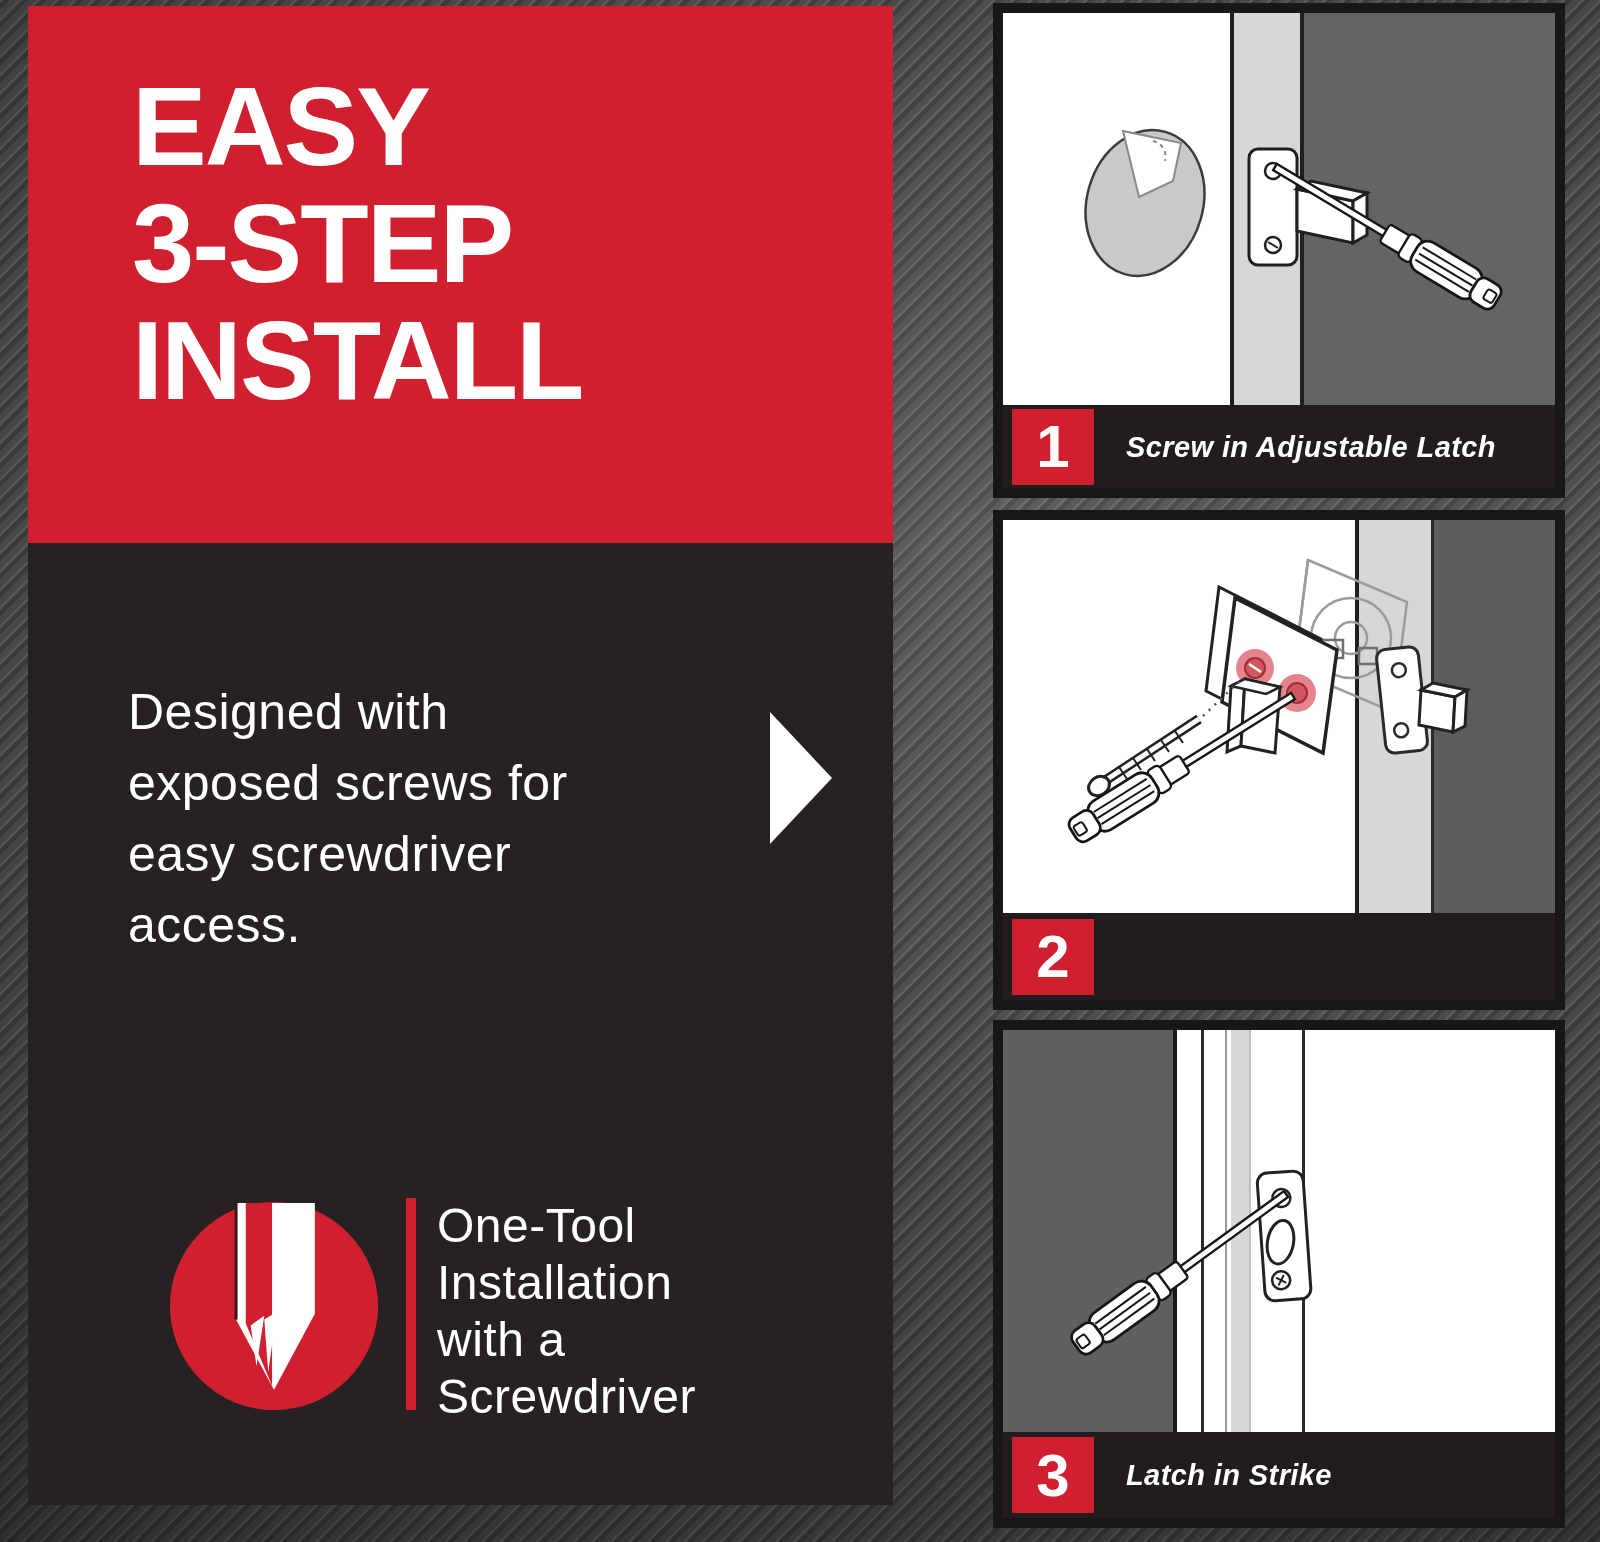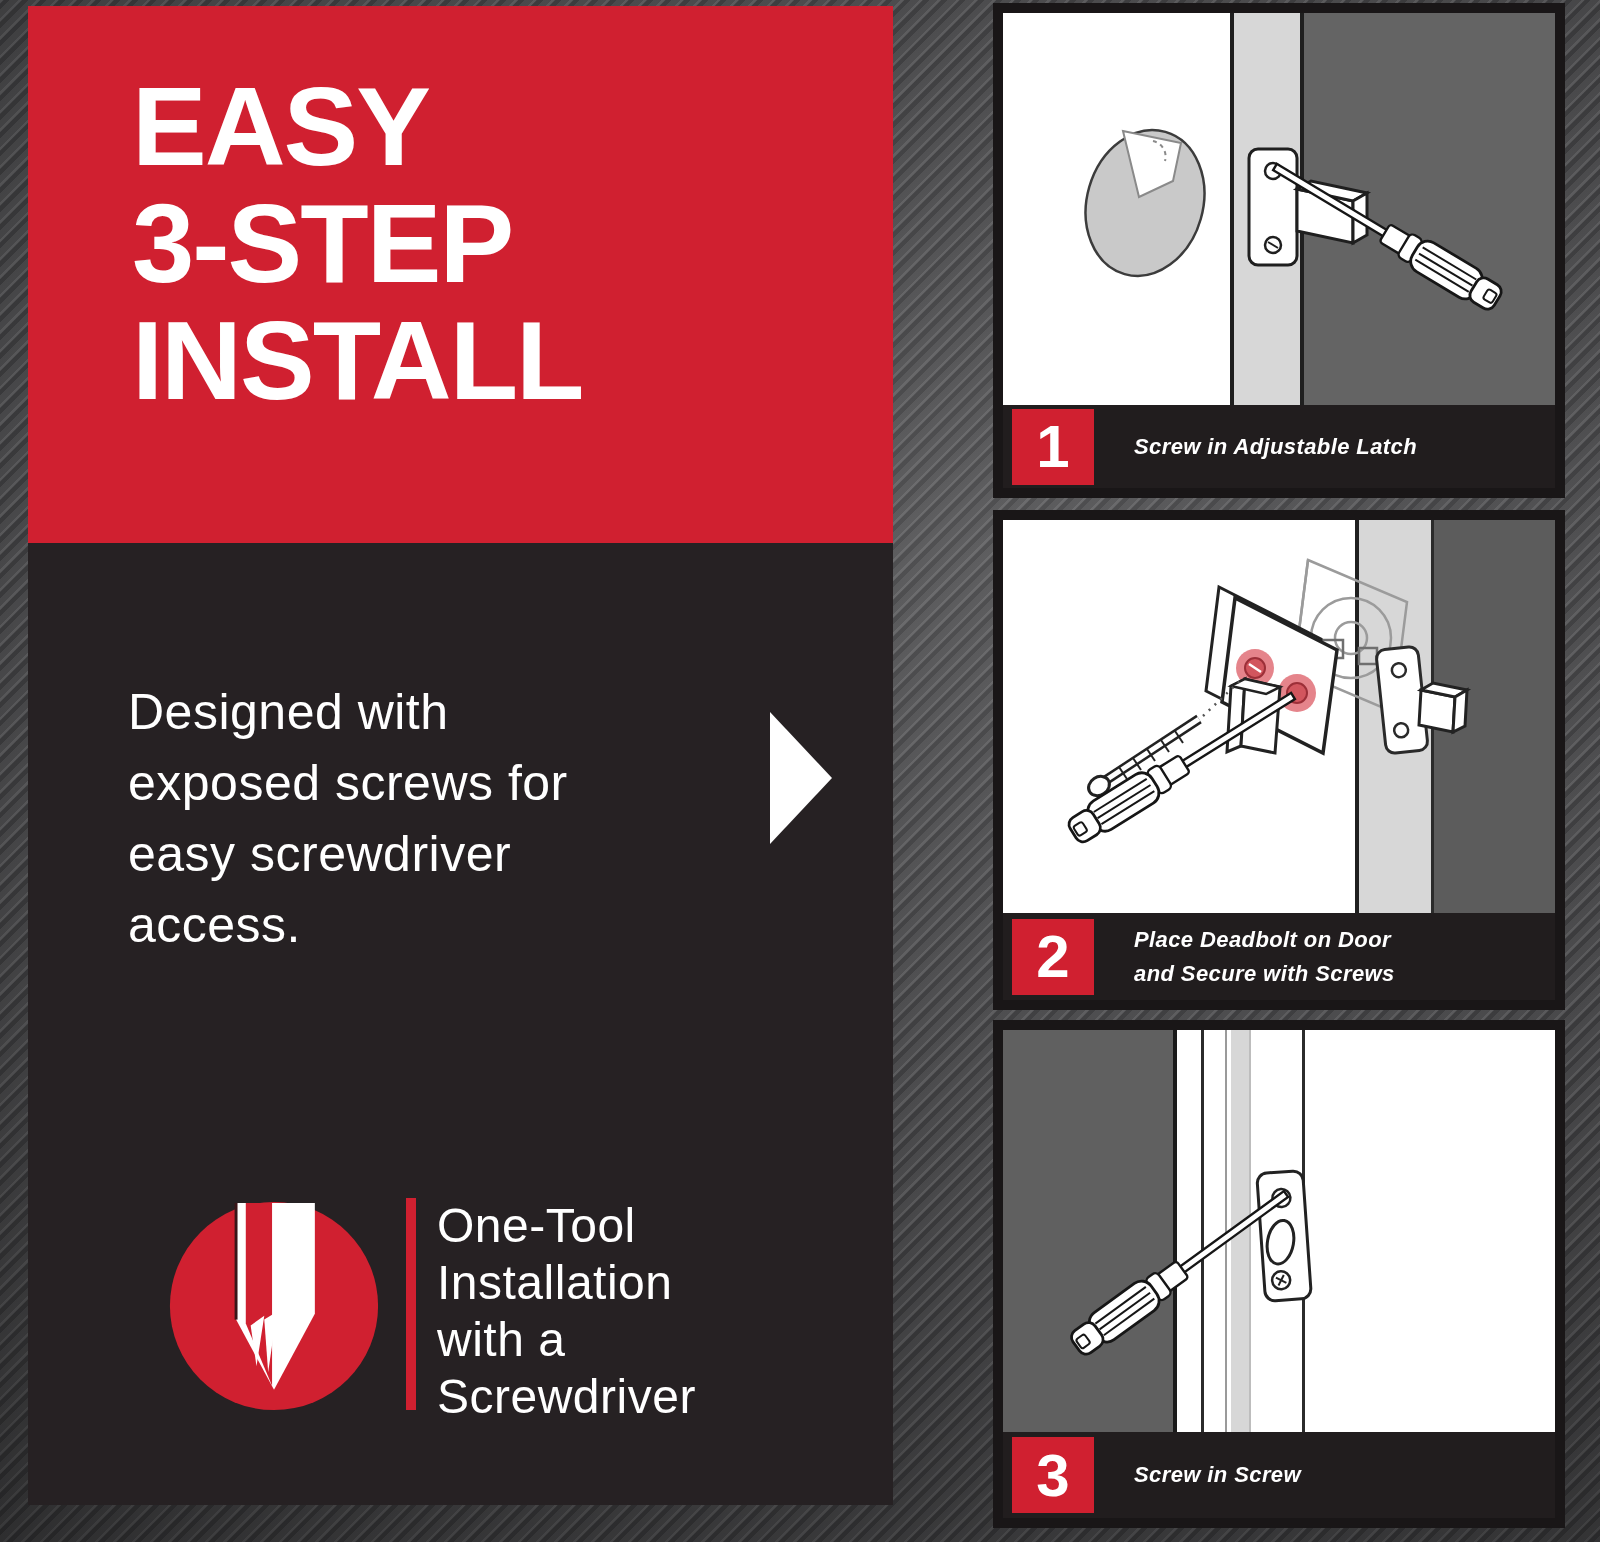--- a/index.html
+++ b/index.html
@@ -75,23 +75,23 @@
     flex:1 1 auto;display:flex;align-items:center;
     background:var(--caption-black);
   }
   .num-box{
     width:82px;height:76px;margin-left:9px;flex:0 0 auto;
     background:var(--accent-red);
     display:flex;align-items:center;justify-content:center;
     color:var(--text-white);font-size:60px;font-weight:bold;
   }
   .caption-text{
-    margin-left:40px;
-    color:var(--text-white);
-    font-size:22px;font-weight:bold;font-style:italic;
+    margin-left:32px;
+    color:var(--text-white);
+    font-size:29px;font-weight:bold;font-style:italic;
     line-height:34px;letter-spacing:0.4px;
     white-space:pre-line;
   }
   .bit-circle-fill{fill:var(--accent-red);}
   svg{display:block;}
 </style>
 </head>
 <body>
 
 <svg width="0" height="0" style="position:absolute" aria-hidden="true">
@@ -236,22 +236,20 @@
         <line x1="172" y1="211" x2="180" y2="223" stroke="#222222" stroke-width="2"></line>
         <ellipse cx="96" cy="266" rx="11" ry="9" fill="#ffffff" stroke="#222222" stroke-width="3" transform="rotate(-33 96 266)"></ellipse>
         <line x1="200" y1="196" x2="240" y2="158" stroke="#555555" stroke-width="2.5" stroke-dasharray="2 6"></line>
       </g>
       <use href="#sdriver" transform="translate(290,176) rotate(-32) scale(0.8)"></use>
     </svg>
     <div class="caption-bar">
       <div class="num-box">
           <span>2</span>
         </div>
-      <div class="caption-text">Place Deadbolt on Door
-and Secure with Screws</div>
     </div>
   </article>
 
   <article class="step-panel p3">
     <svg class="illus" viewBox="0 0 552 402" width="552" height="402">
       <rect x="0" y="0" width="552" height="402" fill="#ffffff"></rect>
       <rect x="0" y="0" width="170" height="402" fill="#606060"></rect>
       <rect x="170" y="0" width="4" height="402" fill="#191919"></rect>
       <rect x="198" y="0" width="3" height="402" fill="#2b2b2b"></rect>
       <rect x="222" y="0" width="2" height="402" fill="#9a9a9a"></rect>
@@ -266,17 +264,17 @@
         <circle cx="275" cy="250" r="9" fill="#ffffff" stroke="#222222" stroke-width="2.5"></circle>
         <line x1="270" y1="247" x2="280" y2="253" stroke="#222222" stroke-width="2"></line>
         <line x1="278" y1="245" x2="272" y2="255" stroke="#222222" stroke-width="2"></line>
       </g>
       <use href="#sdriver" transform="translate(283,164) rotate(-36) scale(0.8)"></use>
     </svg>
     <div class="caption-bar">
       <div class="num-box">
           <span>3</span>
         </div>
-      <div class="caption-text">Screw in Screw</div>
+      <div class="caption-text">Latch in Strike</div>
     </div>
   </article>
 
 </div>
 
 </body></html>

